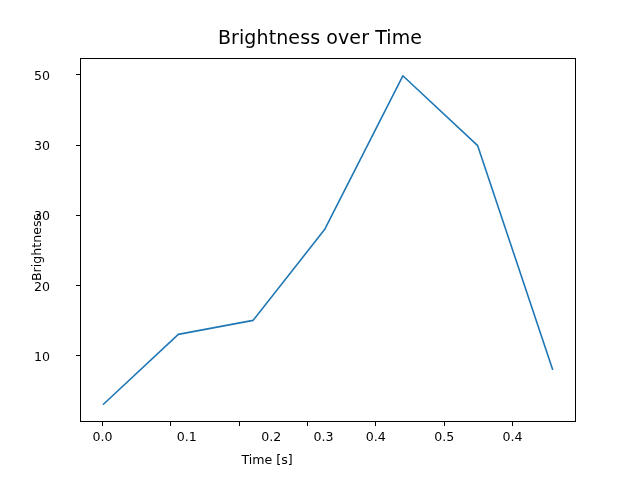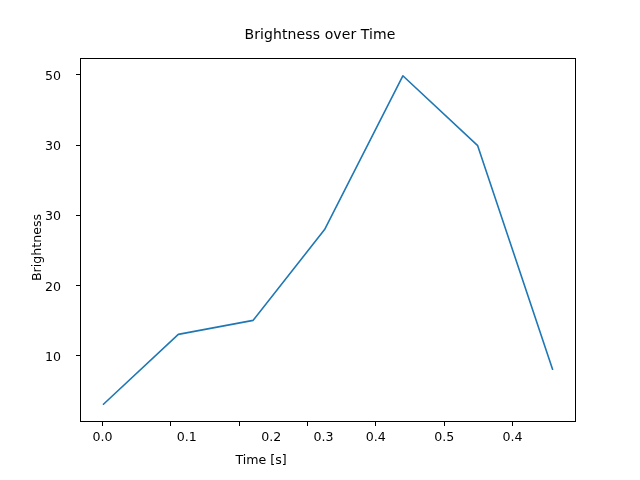--- a/index.html
+++ b/index.html
@@ -18,21 +18,21 @@
     width: 640px;
     height: 480px;
     background: #ffffff;
   }
   #chart-title {
     position: absolute;
     left: 0;
     top: 26px;
     width: 640px;
     text-align: center;
-    font-size: 14px;
+    font-size: 19px;
     color: #000000;
     letter-spacing: 0.1px;
   }
   
   #axes-area {
     position: absolute;
     left: 80px;
     top: 58px;
     width: 496px;
     height: 364px;
@@ -52,37 +52,37 @@
     position: absolute;
     font-size: 12.6px;
     color: #000000;
     white-space: nowrap;
   }
   .xtick-label {
     transform: translateX(-50%);
   }
   .ytick-label {
     transform: translateY(-50%);
-    text-align: center;
+    text-align: left;
   }
   .tick-mark {
     position: absolute;
     background: #000000;
   }
   .xtick-mark {
     width: 1.1px;
     height: 3.6px;
   }
   .ytick-mark {
     width: 3.6px;
     height: 1.1px;
   }
   #xlabel {
     position: absolute;
-    left: 6px;
+    left: 12px;
     top: 452px;
     width: 510px;
     text-align: center;
     font-size: 12.6px;
     color: #000000;
   }
   #ylabel {
     position: absolute;
     left: -44px;
     top: 240px;

